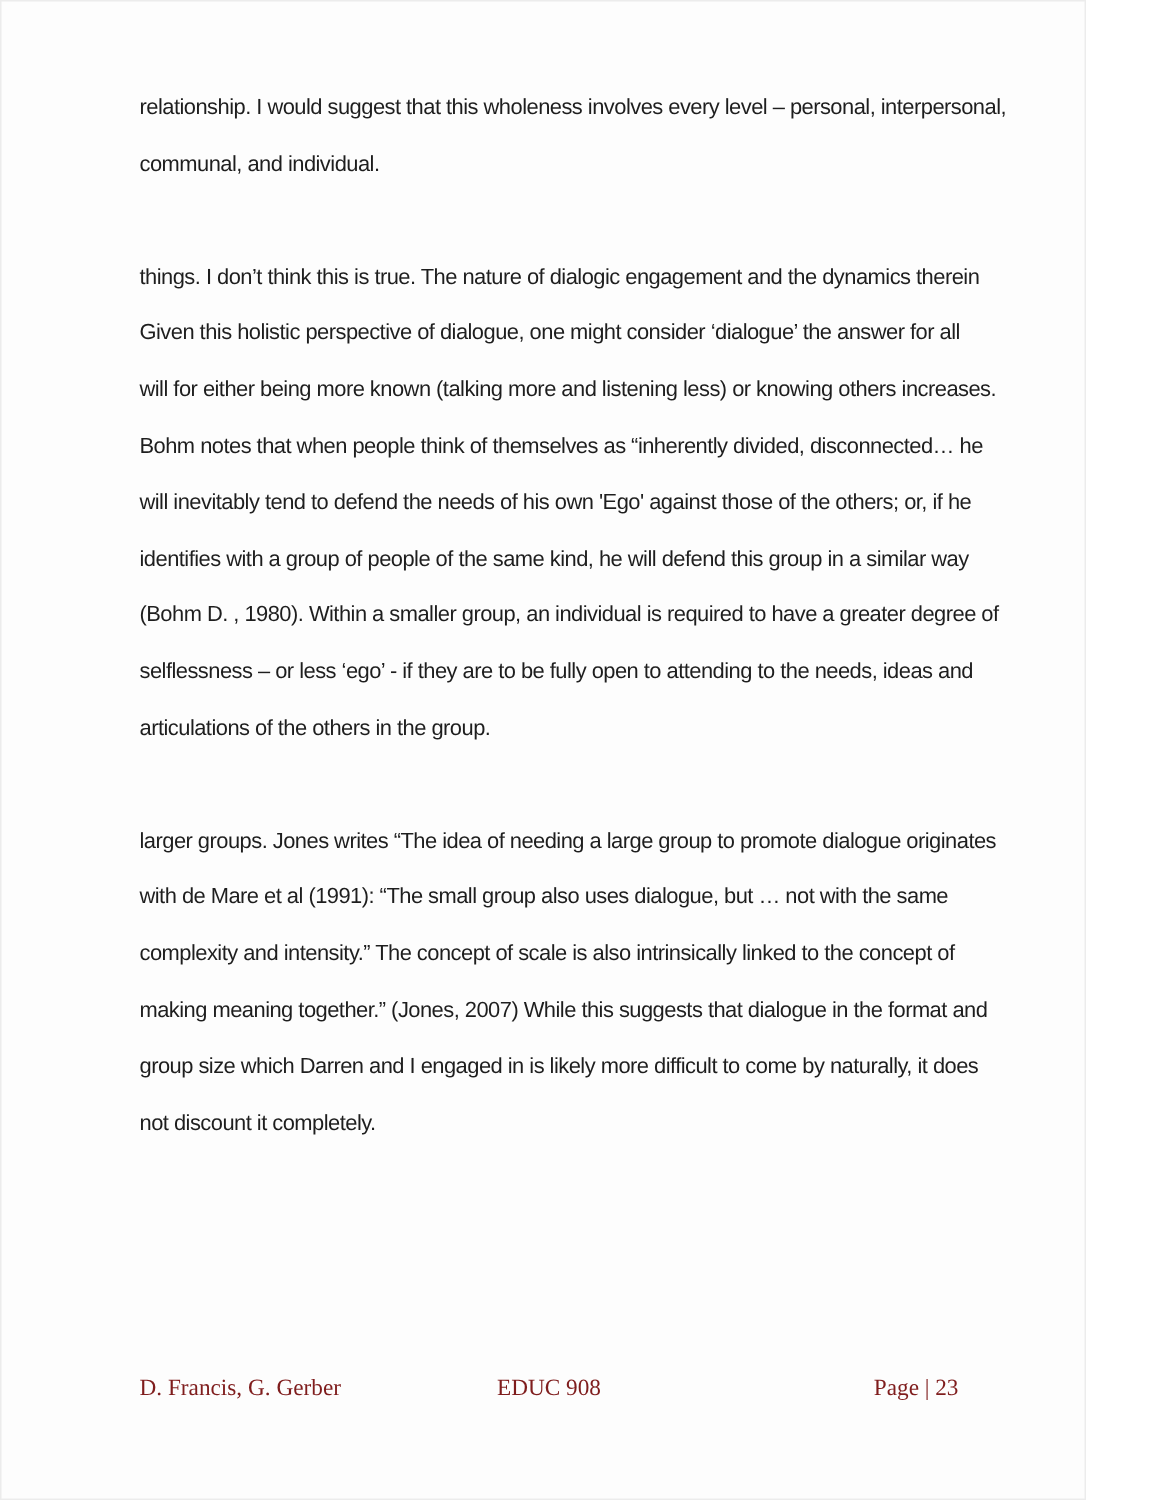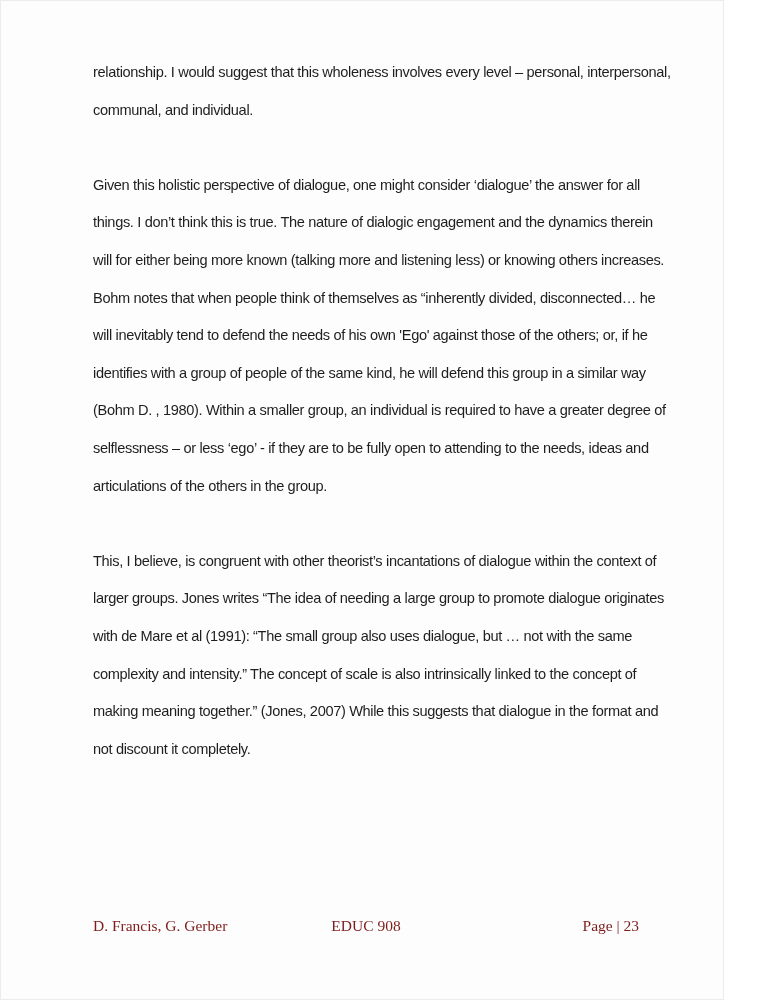--- a/index.html
+++ b/index.html
@@ -56,36 +56,36 @@
 <body>
 
 <div class="page">
 
   <div class="doc-body">
       <div class="paragraph">
         <div class="line">relationship. I would suggest that this wholeness involves every level – personal, interpersonal,</div>
         <div class="line">communal, and individual.</div>
       </div>
       <div class="paragraph">
+        <div class="line">things.  I don’t think this is true.  The nature of dialogic engagement and the dynamics therein</div>
         <div class="line">Given this holistic perspective of dialogue, one might consider ‘dialogue’ the answer for all</div>
-        <div class="line">things.  I don’t think this is true.  The nature of dialogic engagement and the dynamics therein</div>
         <div class="line">will for either being more known (talking more and listening less) or knowing others increases.</div>
         <div class="line">Bohm notes that when people think of themselves as “inherently divided, disconnected… he</div>
         <div class="line">will inevitably tend to defend the needs of his own 'Ego' against those of the others; or, if he</div>
         <div class="line">identifies with a group of people of the same kind, he will defend this group in a similar way</div>
         <div class="line">(Bohm D. , 1980).  Within a smaller group, an individual is required to have a greater degree of</div>
         <div class="line">selflessness – or less ‘ego’ - if they are to be fully open to attending to the needs, ideas and</div>
         <div class="line">articulations of the others in the group.</div>
       </div>
       <div class="paragraph">
-        <div class="line">This, I believe, is congruent with other theorist’s incantations of dialogue within the context of</div>
         <div class="line">larger groups.  Jones writes “The idea of needing a large group to promote dialogue originates</div>
         <div class="line">with de Mare et al (1991): “The small group also uses dialogue, but … not with the same</div>
         <div class="line">complexity and intensity.” The concept of scale is also intrinsically linked to the concept of</div>
         <div class="line">making meaning together.” (Jones, 2007)  While this suggests that dialogue in the format and</div>
+        <div class="line">group size which Darren and I engaged in is likely more difficult to come by naturally, it does</div>
         <div class="line">not discount it completely.</div>
       </div>
     </div>
 
   <div class="doc-footer">
     <span class="footer-left">D. Francis, G. Gerber</span>
     <span class="footer-center">EDUC 908</span>
     <span class="footer-right">Page | 23</span>
   </div>
 

